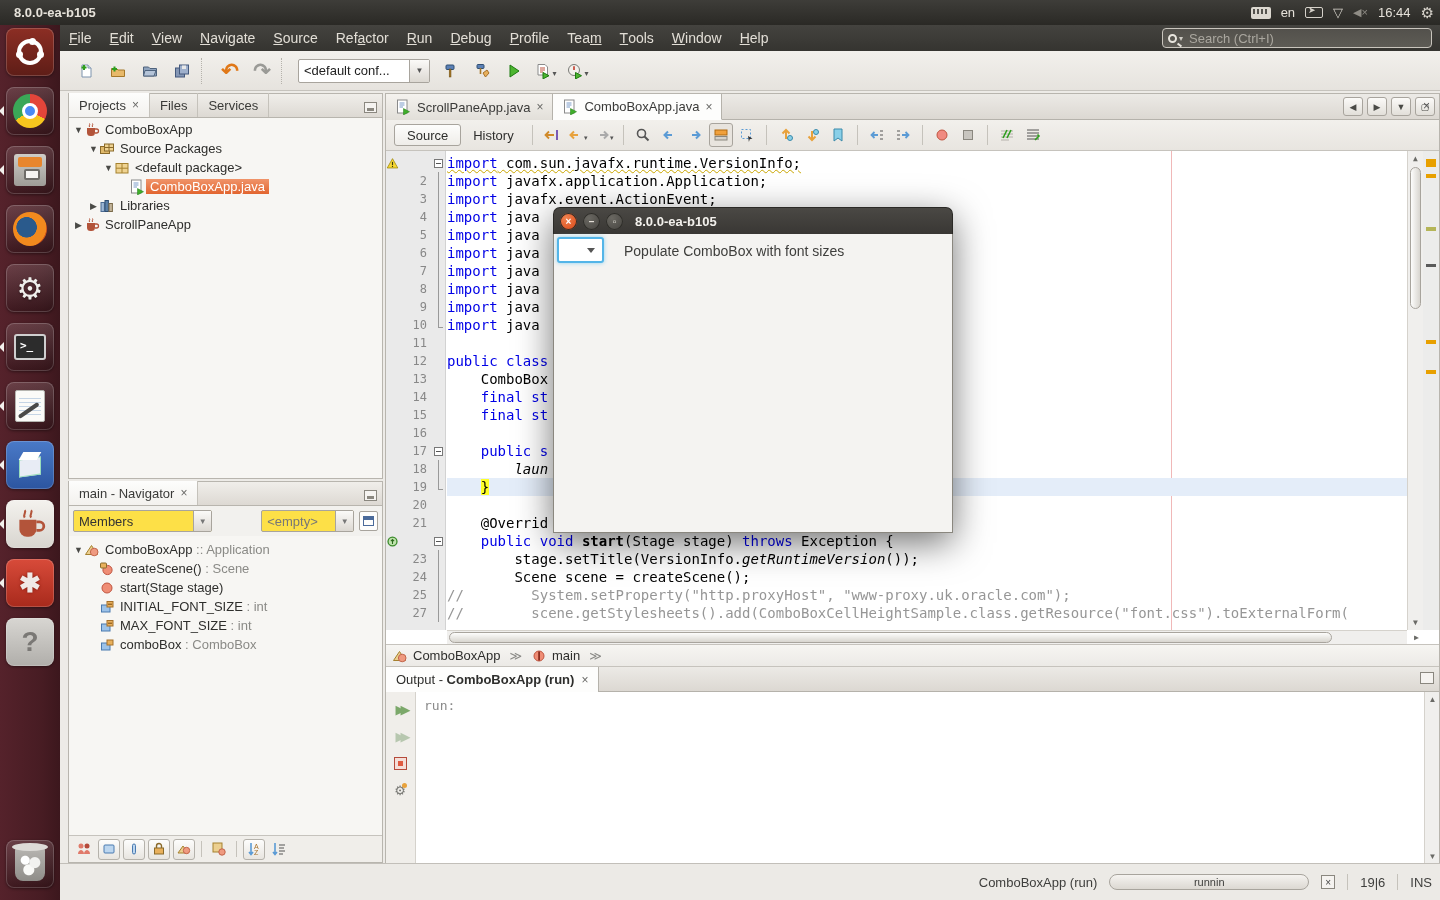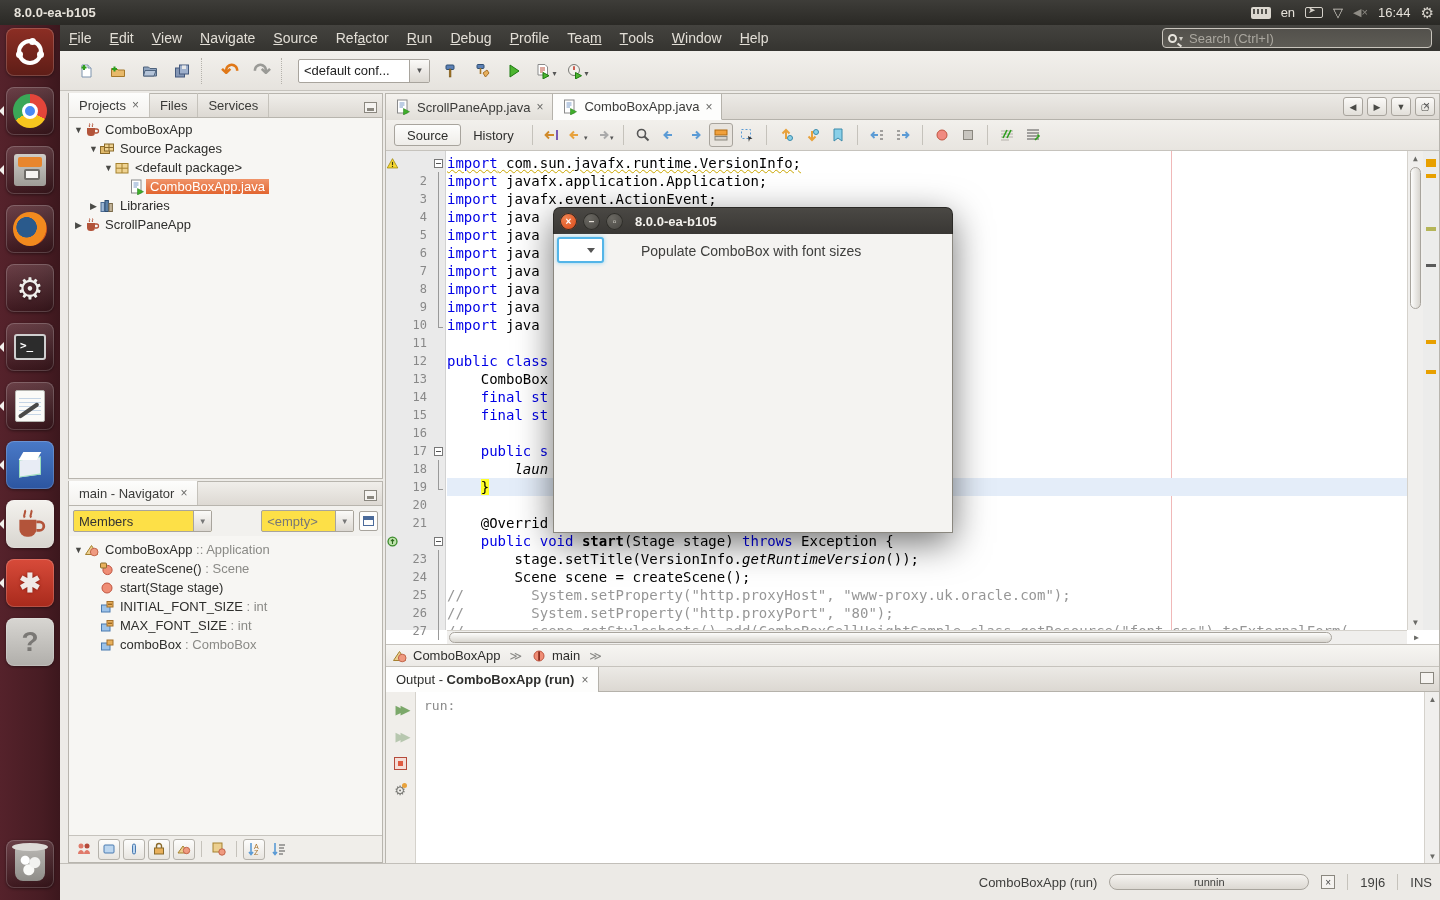--- a/index.html
+++ b/index.html
@@ -194,21 +194,21 @@
   #dlg-titlebar { height:27px; background:linear-gradient(#4a4844,#393734); border-radius:7px 7px 0 0;
     display:flex; align-items:center; color:#f2f0ec; font-weight:bold; font-size:13px; border:1px solid #2a2926; border-bottom:none; }
   .dlg-btn { width:17px; height:17px; border-radius:50%; margin-left:6px; display:flex; align-items:center; justify-content:center;
     font-size:10px; color:#e8e4dc; background:radial-gradient(circle at 35% 30%,#6a6862,#44423e); box-shadow:inset 0 0 0 1px #2e2d29; }
   .dlg-btn.close { background:radial-gradient(circle at 35% 30%,#f0824f,#d94515); color:#fff; }
   #dlg-title { margin-left:12px; }
   #dlg-body { position:absolute; left:0; top:27px; right:0; bottom:0; background:#f4f3f1; border:1px solid #8a877f; border-top:none; }
   #dlg-combo { position:absolute; left:3px; top:3px; width:47px; height:26px; background:#fff;
     border:2px solid #53b5e8; border-radius:3px; box-shadow:0 0 4px #8ed2f2; display:flex; align-items:center; }
   #dlg-combo .dd { margin-left:auto; margin-right:7px; width:0; height:0; border-top:5px solid #555; border-left:4px solid transparent; border-right:4px solid transparent; }
-  #dlg-label { position:absolute; left:87px; top:9px; font-size:14px; color:#3e3e3c; }
+  #dlg-label { position:absolute; left:70px; top:9px; font-size:14px; color:#3e3e3c; }
 
   svg { display:block; }
 </style>
 </head>
 <body>
 
 <div id="stage">
 
   <div id="topbar">
     <div class="wtitle">8.0.0-ea-b105</div>
@@ -930,28 +930,20 @@
             <div class="cl">
               <span class="g"></span>
               <span class="num">25</span>
               <span class="fold">
                 <span class="fmid"></span>
               </span>
               <span class="t"><span class="c">//        System.setProperty("http.proxyHost", "www-proxy.uk.oracle.com");</span></span>
             </div>
             <div class="cl">
               <span class="g"></span>
-              <span class="num">26</span>
-              <span class="fold">
-                <span class="fmid"></span>
-              </span>
-              <span class="t"><span class="c">//        System.setProperty("http.proxyPort", "80");</span></span>
-            </div>
-            <div class="cl">
-              <span class="g"></span>
               <span class="num">27</span>
               <span class="fold">
                 <span class="fmid"></span>
               </span>
               <span class="t"><span class="c">//        scene.getStylesheets().add(ComboBoxCellHeightSample.class.getResource("font.css").toExternalForm(</span></span>
             </div>
           </div>
         <div id="vscroll">
           <div class="sb-btn" style="top:1px;">▲</div>
           <div id="vthumb"></div>

